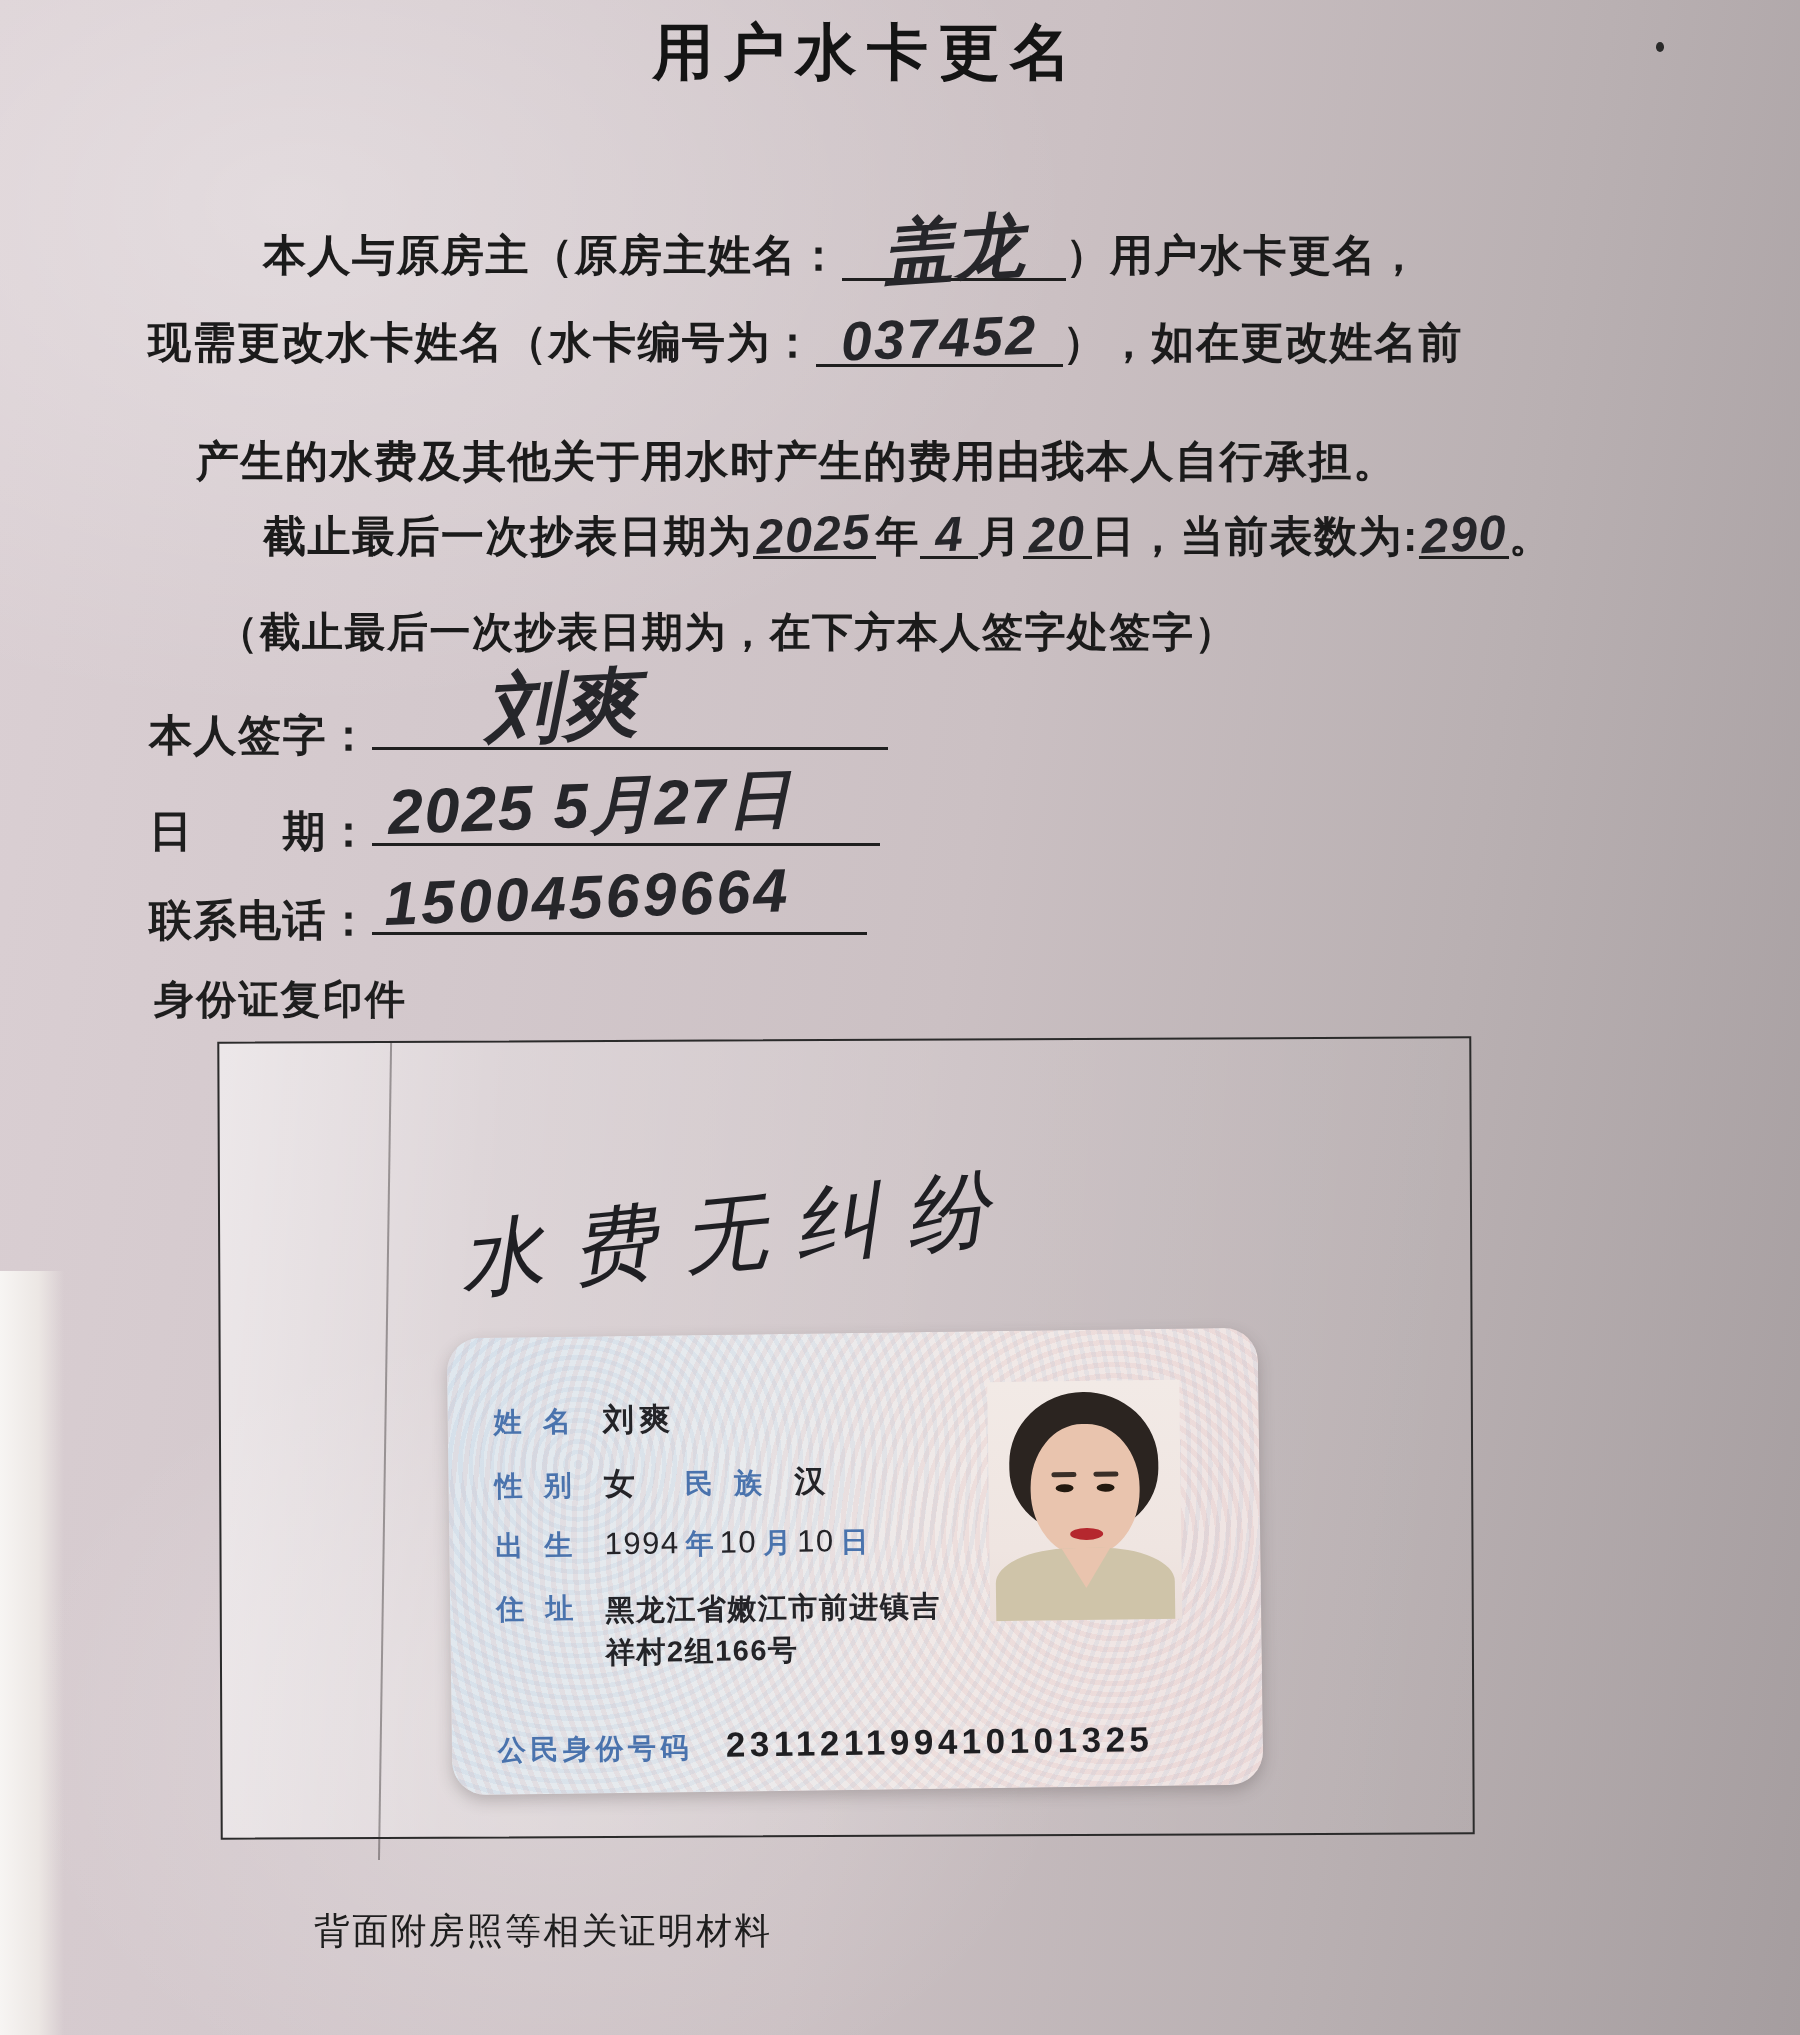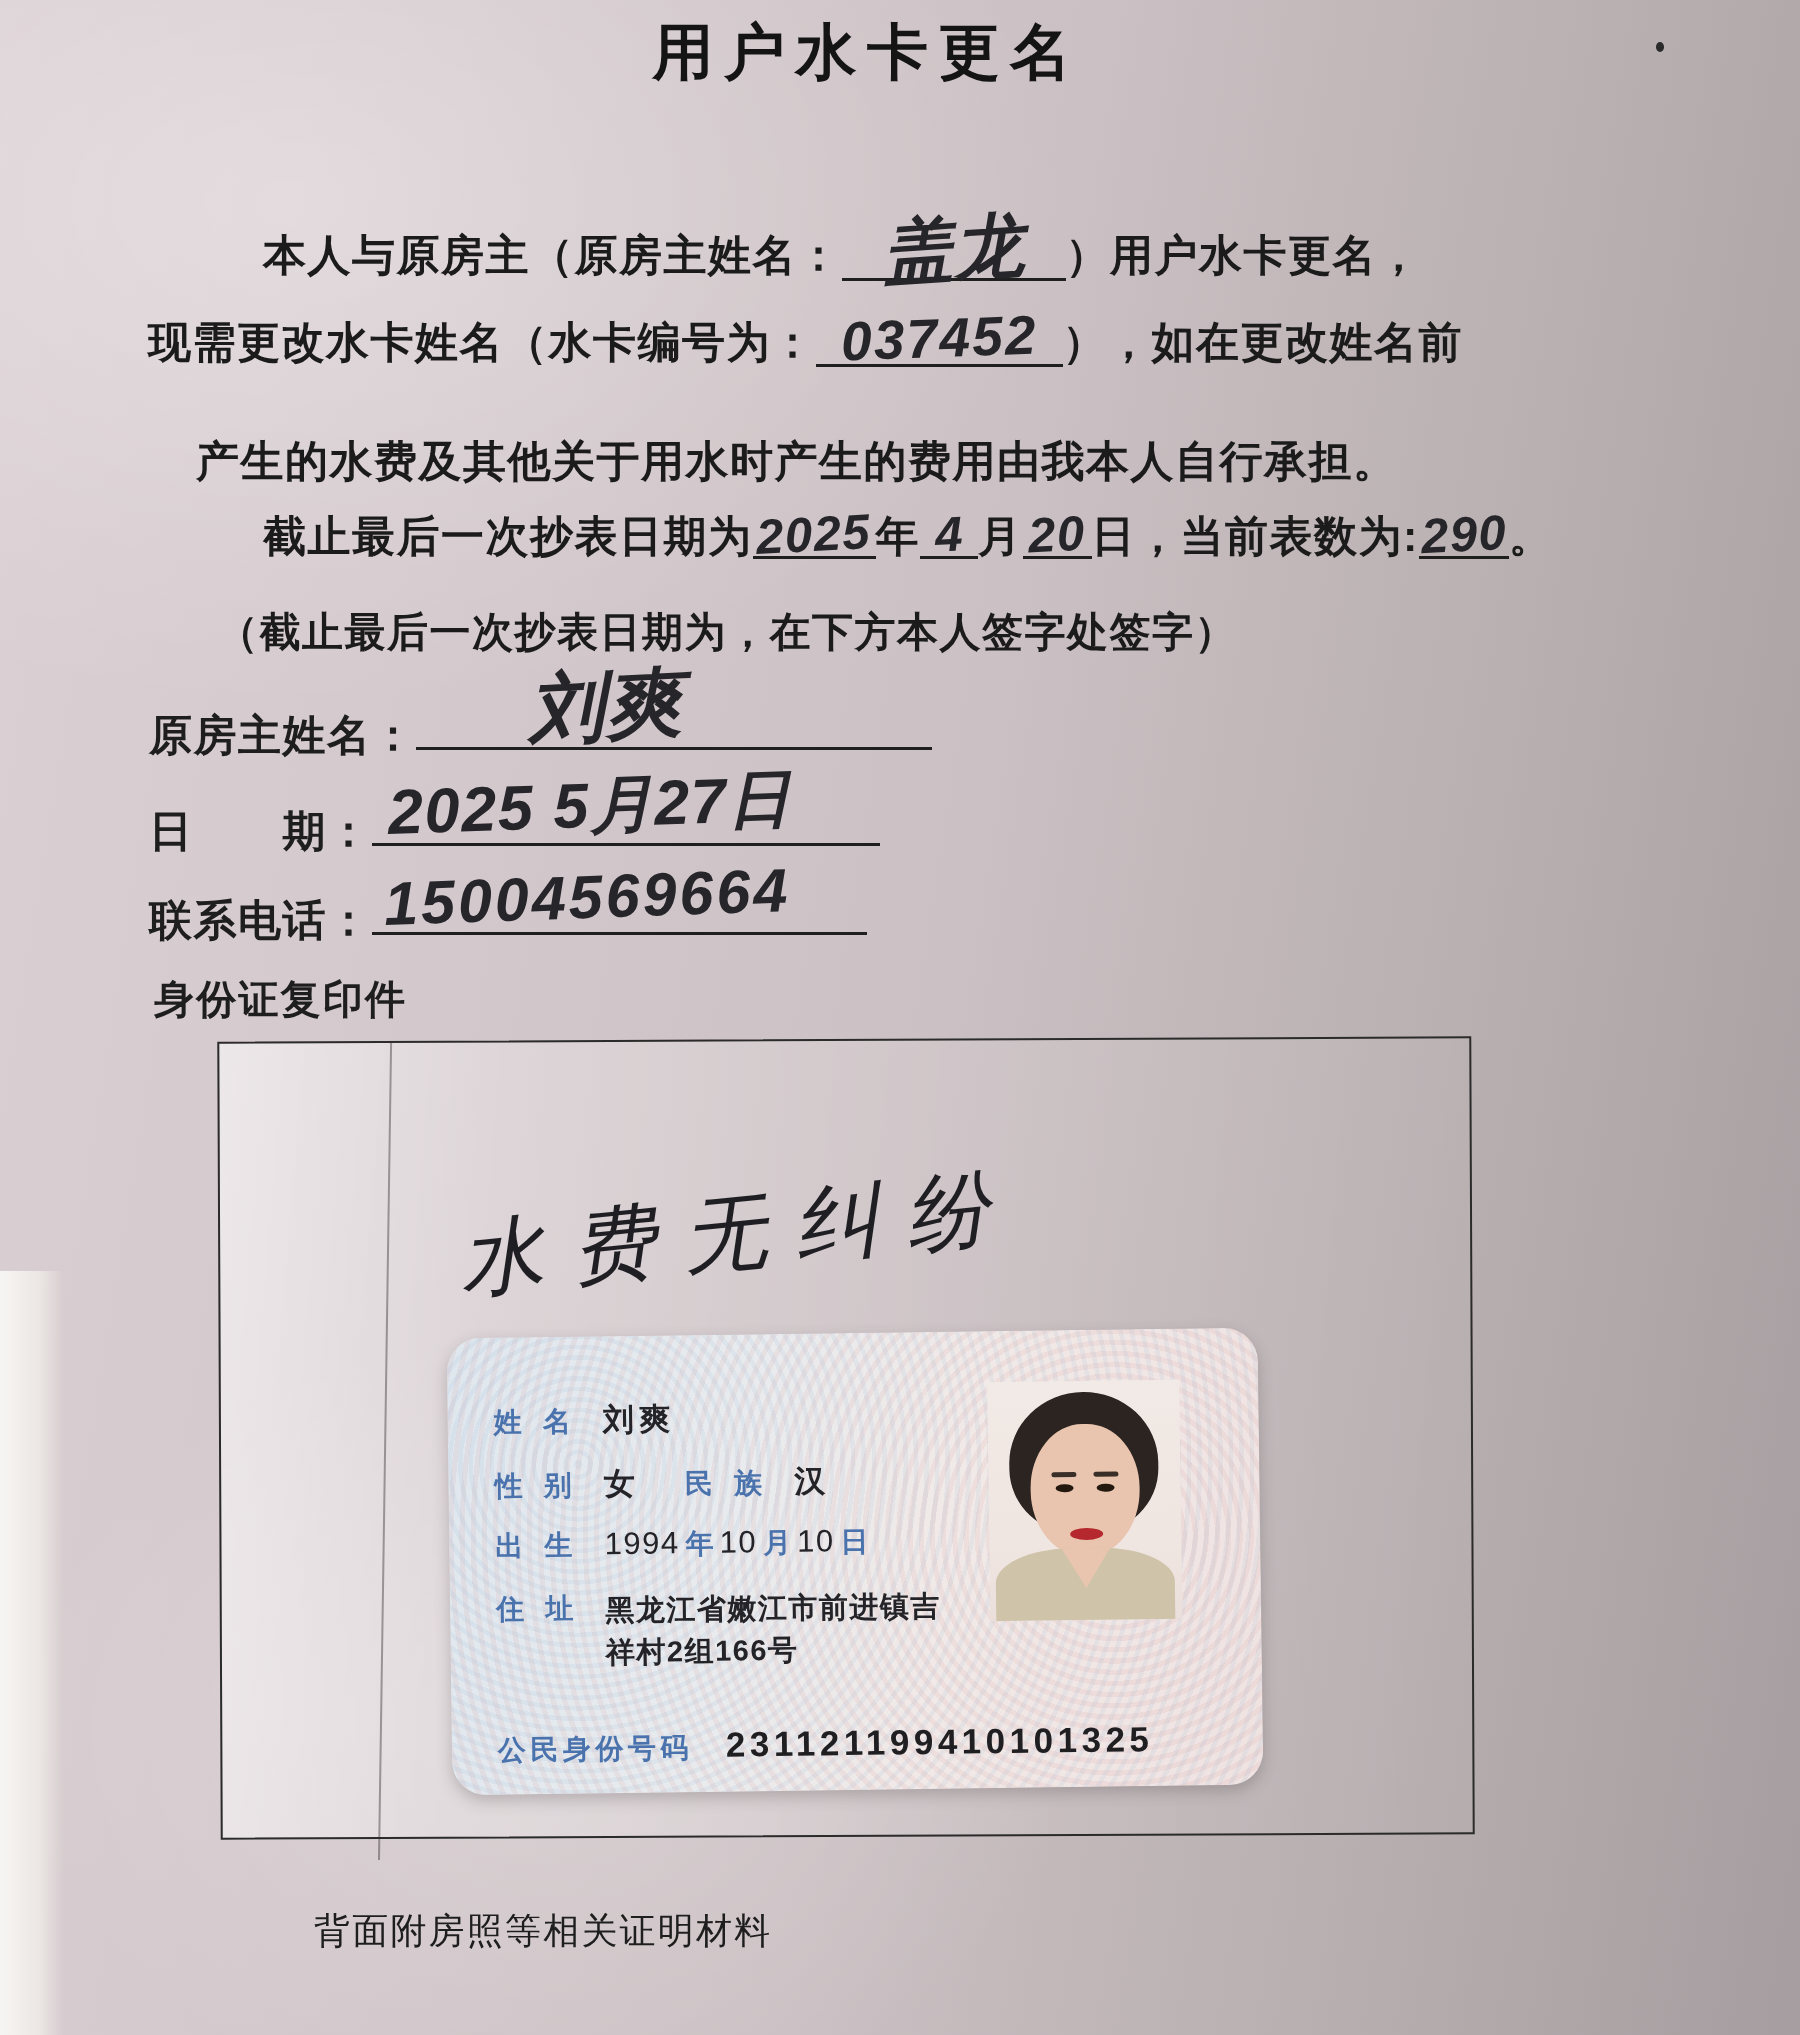--- a/index.html
+++ b/index.html
@@ -121,21 +121,21 @@
 
   <div class="line l3">产生的水费及其他关于用水时产生的费用由我本人自行承担。</div>
 
   <div class="line l4">
     <span>截止最后一次抄表日期为</span><span class="fill fill-year"><span class="hw">2025</span></span><span>年</span><span class="fill fill-month"><span class="hw">4</span></span><span>月</span><span class="fill fill-day"><span class="hw">20</span></span><span>日，当前表数为:</span><span class="fill fill-meter"><span class="hw">290</span></span><span>。</span>
   </div>
 
   <div class="line notice">（截止最后一次抄表日期为，在下方本人签字处签字）</div>
 
   <div class="frow frow-sig">
-    <span>原房主姓名：</span><span class="blank blank-sig"><span class="hw hw-sig">刘爽</span></span>
+    <span>本人签字：</span><span class="blank blank-sig"><span class="hw hw-sig">刘爽</span></span>
   </div>
 
   <div class="frow frow-date">
     <span>日　　期：</span><span class="blank blank-date"><span class="hw hw-date">2025 5月27日</span></span>
   </div>
 
   <div class="frow frow-phone">
     <span>联系电话：</span><span class="blank blank-phone"><span class="hw hw-phone">15004569664</span></span>
   </div>
 

